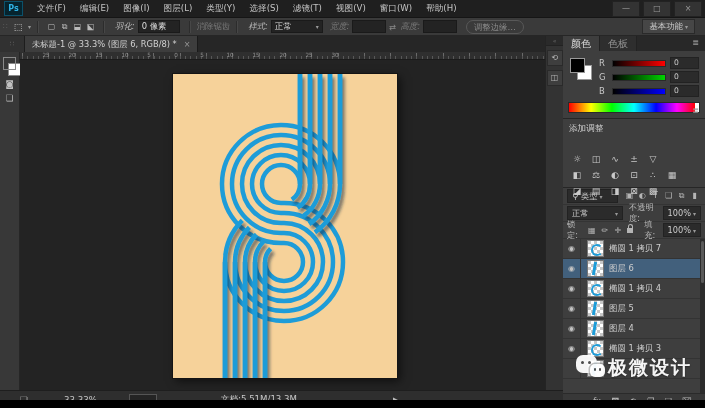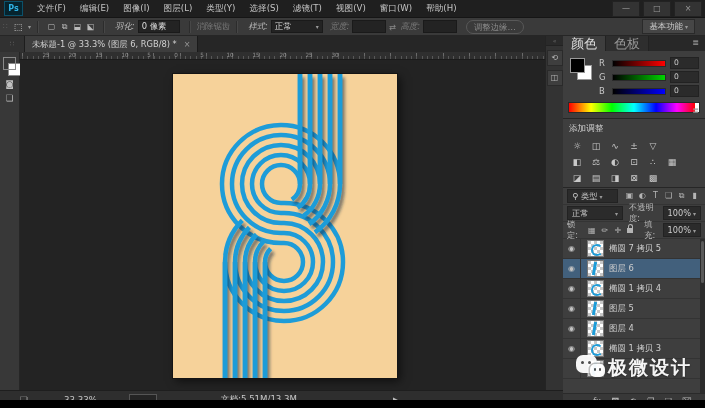--- a/index.html
+++ b/index.html
@@ -66,39 +66,39 @@
   
   #dockstrip{position:absolute;left:545px;top:36px;width:18px;height:354px;background:#333;
              border-left:1px solid #242424;box-sizing:border-box;text-align:center;}
   #dockstrip .dhead{height:9px;line-height:9px;color:#777;font-size:6px;background:#2a2a2a;border-bottom:1px solid #222;}
   .dock-ico{width:14px;height:14px;margin:4px auto 0;background:#3e3e3e;border:1px solid #2a2a2a;
             color:#b5b5b5;font-size:8px;line-height:13px;}
   
   #rightcol{position:absolute;left:563px;top:36px;width:142px;bottom:0;background:#2c2c2c;
             display:flex;flex-direction:column;}
   .ptabs{height:15px;background:#282828;display:flex;align-items:flex-end;flex:none;}
-  .ptab{padding:0 8px;height:15px;line-height:15px;color:#979797;font-size:13px;background:#2e2e2e;border-right:1px solid #222;}
+  .ptab{padding:0 8px;height:15px;line-height:15px;color:#979797;font-size:10px;background:#2e2e2e;border-right:1px solid #222;}
   .ptab[data-selected="true"]{background:#3e3e3e;color:#ddd;}
   .pmenu{margin-left:auto;margin-right:4px;color:#9a9a9a;font-size:8px;}
   .pbody{background:#3e3e3e;position:relative;}
   
   #colors-body{height:67px;flex:none;border-bottom:1px solid #262626;}
   #cswatch{position:absolute;left:7px;top:7px;width:22px;height:22px;}
   #cfg{position:absolute;left:0;top:0;width:13px;height:13px;background:#000;border:1px solid #999;z-index:2;}
   #cbg{position:absolute;left:7px;top:7px;width:13px;height:13px;background:#fff;border:1px solid #999;}
   .chrow{position:absolute;left:36px;right:6px;height:12px;display:flex;align-items:center;}
   .chlabel{width:9px;color:#c9c9c9;font-size:8.4px;}
   .track{flex:1;height:5px;border:1px solid #2a2a2a;margin:0 4px;}
   .chval{width:24px;height:10px;background:#2b2b2b;border:1px solid #222;color:#ccc;
          font-size:7.6px;line-height:10px;padding-left:3px;}
   #spectrum{position:absolute;left:5px;right:5px;bottom:5px;height:9px;border:1px solid #2a2a2a;
             background:linear-gradient(90deg,#f00,#ff0 17%,#0f0 33%,#0ff 50%,#00f 67%,#f0f 83%,#f00 97%,#fff 97%,#fff);}
   
   #adj-body{height:69px;flex:none;border-bottom:1px solid #262626;padding:3px 0 0 6px;box-sizing:border-box;}
-  #adj-title{color:#cfcfcf;font-size:8.6px;margin:1px 0 3px;}
+  #adj-title{color:#cfcfcf;font-size:8.6px;margin:1px 0 16px;}
   .adjrow{display:flex;gap:3px;margin-bottom:1px;}
   .adj-ico{width:16px;height:15px;display:flex;align-items:center;justify-content:center;
            color:#c9c9c9;font-size:9px;}
   
   #layers-panel{flex:1;display:flex;flex-direction:column;overflow:hidden;background:#3e3e3e;}
   .lrow{height:16px;display:flex;align-items:center;padding:0 4px;border-bottom:1px solid #343434;flex:none;
         font-size:8.2px;color:#bbb;}
   .fbox{background:#2b2b2b;border:1px solid #222;height:12px;display:flex;align-items:center;padding:0 4px;color:#ccc;}
   .fico{width:13px;text-align:center;color:#b5b5b5;font-size:8px;}
   .mini-lock{position:relative;width:7px;height:5px;background:#b5b5b5;display:inline-block;margin:0 3px;}
@@ -391,21 +391,21 @@
       <div id="layerlist">
         <span style="display:block">
 
             <div class="layer" data-mark="arc">
               <span class="eyecol">
                 <span class="eye">◉</span>
               </span>
               <span class="thumb">
                 <i></i>
               </span>
-              <span class="lname">椭圆 7 拷贝 5</span>
+              <span class="lname">椭圆 1 拷贝 7</span>
             </div>
 
             <div class="layer" data-selected="true" data-mark="line">
               <span class="eyecol">
                 <span class="eye">◉</span>
               </span>
               <span class="thumb">
                 <i></i>
               </span>
               <span class="lname">图层 6</span>

